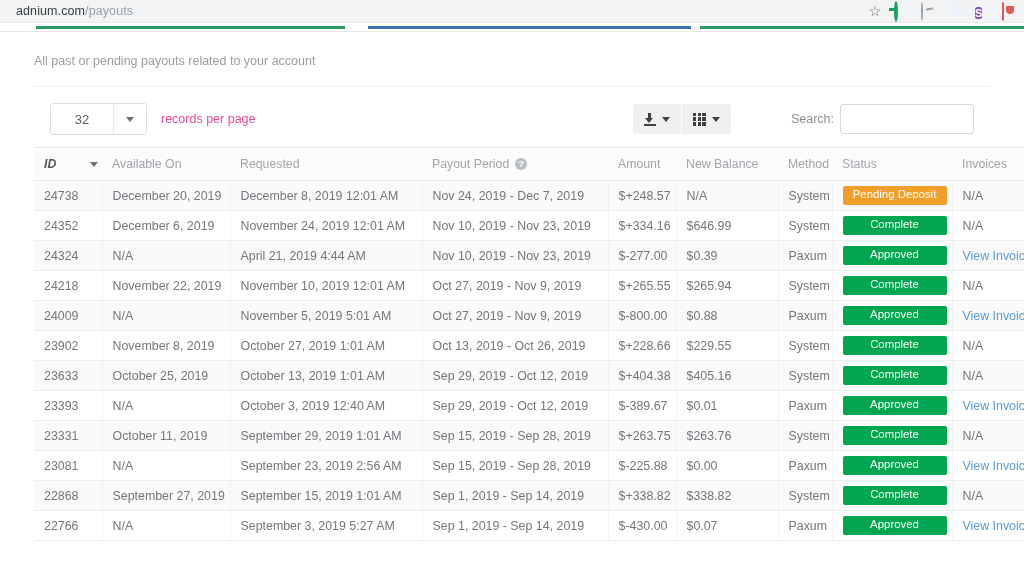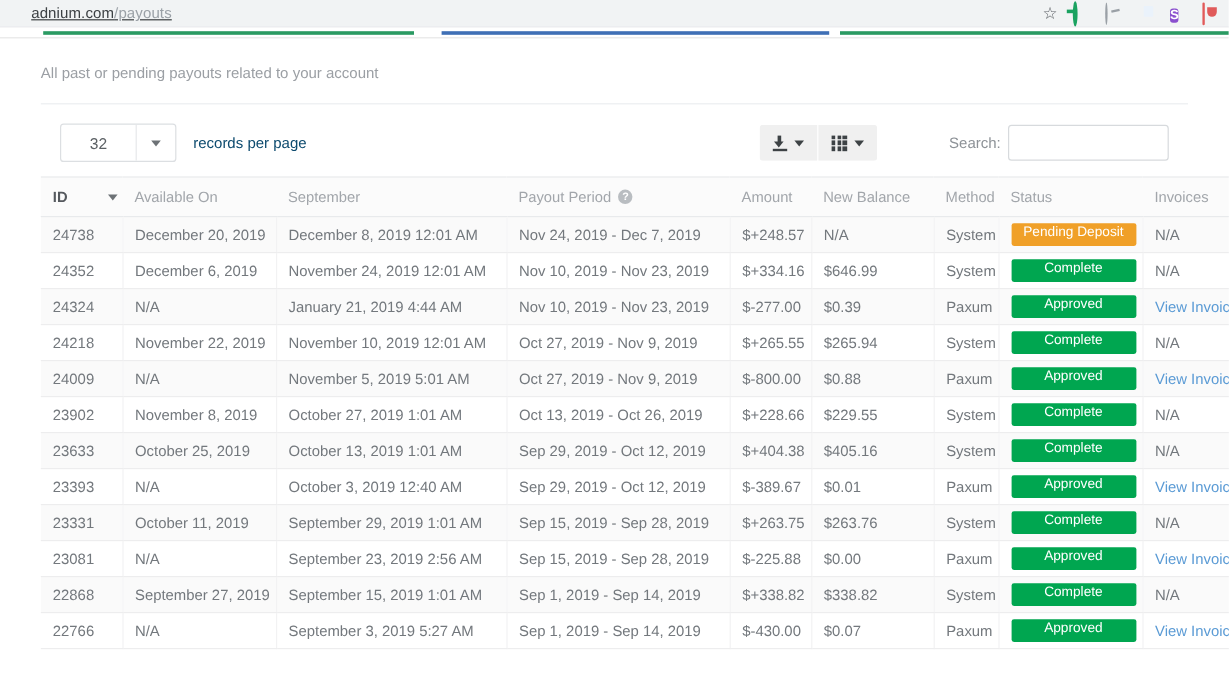--- a/index.html
+++ b/index.html
@@ -15,26 +15,25 @@
   
   .browser-bar {
     position: relative;
     height: 22px;
     background: #f1f3f4;
     border-bottom: 1px solid #e8eaed;
     display: flex;
     align-items: center;
   }
   .url-pill {
-    margin-left: 26px;
+    margin-left: 16px;
     font-size: 12.5px;
     color: #3c4043;
     letter-spacing: .1px;
     white-space: nowrap;
-    text-decoration: underline;
   }
   .url-pill .path { color: #9aa0a6; }
   .chrome-icons {
     position: absolute;
     right: 6px;
     top: 0;
     height: 22px;
     display: flex;
     align-items: center;
     gap: 11px;
@@ -157,21 +156,21 @@
     display: flex; align-items: center; justify-content: center;
   }
   .caret-down {
     width: 0; height: 0;
     border-left: 4.5px solid transparent;
     border-right: 4.5px solid transparent;
     border-top: 5.5px solid #6d7276;
   }
   .tb-label {
     font-size: 12.5px;
-    color: #0c4a6e;
+    color: #ec4899;
     margin-left: 14px;
   }
 
   .tb-right { display: flex; align-items: center; }
   .btn-group {
     display: flex;
     border-radius: 3px;
     overflow: hidden;
   }
   .btn {
@@ -243,21 +242,21 @@
     font-size: 12.3px;
     font-weight: normal;
     color: #a2a6ab;
     padding: 9px 0 9px 0;
     border-bottom: 1px solid #e8eaec;
     border-top: 1px solid #e8eaec;
     background: #fbfbfb;
     vertical-align: middle;
     white-space: nowrap;
   }
-  thead th.c-id { color: #55595e; font-weight: bold; }
+  thead th.c-id { color: #55595e; font-weight: bold; font-style: italic; }
   th .th-inner { display: flex; align-items: center; padding-left: 10px; }
   th .sort-caret {
     margin-left: 34px;
     width: 0; height: 0;
     border-left: 4px solid transparent;
     border-right: 4px solid transparent;
     border-top: 5px solid #6d7276;
   }
   .help-icon {
     display: inline-flex;
@@ -405,21 +404,21 @@
             <span class="sort-caret"></span>
           </span>
         </th>
         <th>
           <span class="th-inner">
               <span>Available On</span>
             </span>
         </th>
         <th>
           <span class="th-inner">
-              <span>September</span>
+              <span>Requested</span>
             </span>
         </th>
         <th>
           <span class="th-inner">
             <span>Payout Period</span>
             <span class="help-icon">?</span>
           </span>
         </th>
         <th>
           <span class="th-inner">
@@ -471,21 +470,21 @@
           <td>$646.99</td>
           <td>System</td>
           <td>
             <span class="badge" style="background: rgb(0, 166, 80);">Complete</span>
           </td>
           <td>N/A</td>
         </tr>
         <tr>
           <td>24324</td>
           <td>N/A</td>
-          <td>January 21, 2019 4:44 AM</td>
+          <td>April 21, 2019 4:44 AM</td>
           <td>Nov 10, 2019 - Nov 23, 2019</td>
           <td>$-277.00</td>
           <td>$0.39</td>
           <td>Paxum</td>
           <td>
             <span class="badge" style="background: rgb(0, 166, 80);">Approved</span>
           </td>
           <td><a class="link">View Invoice</a></td>
         </tr>
         <tr>

